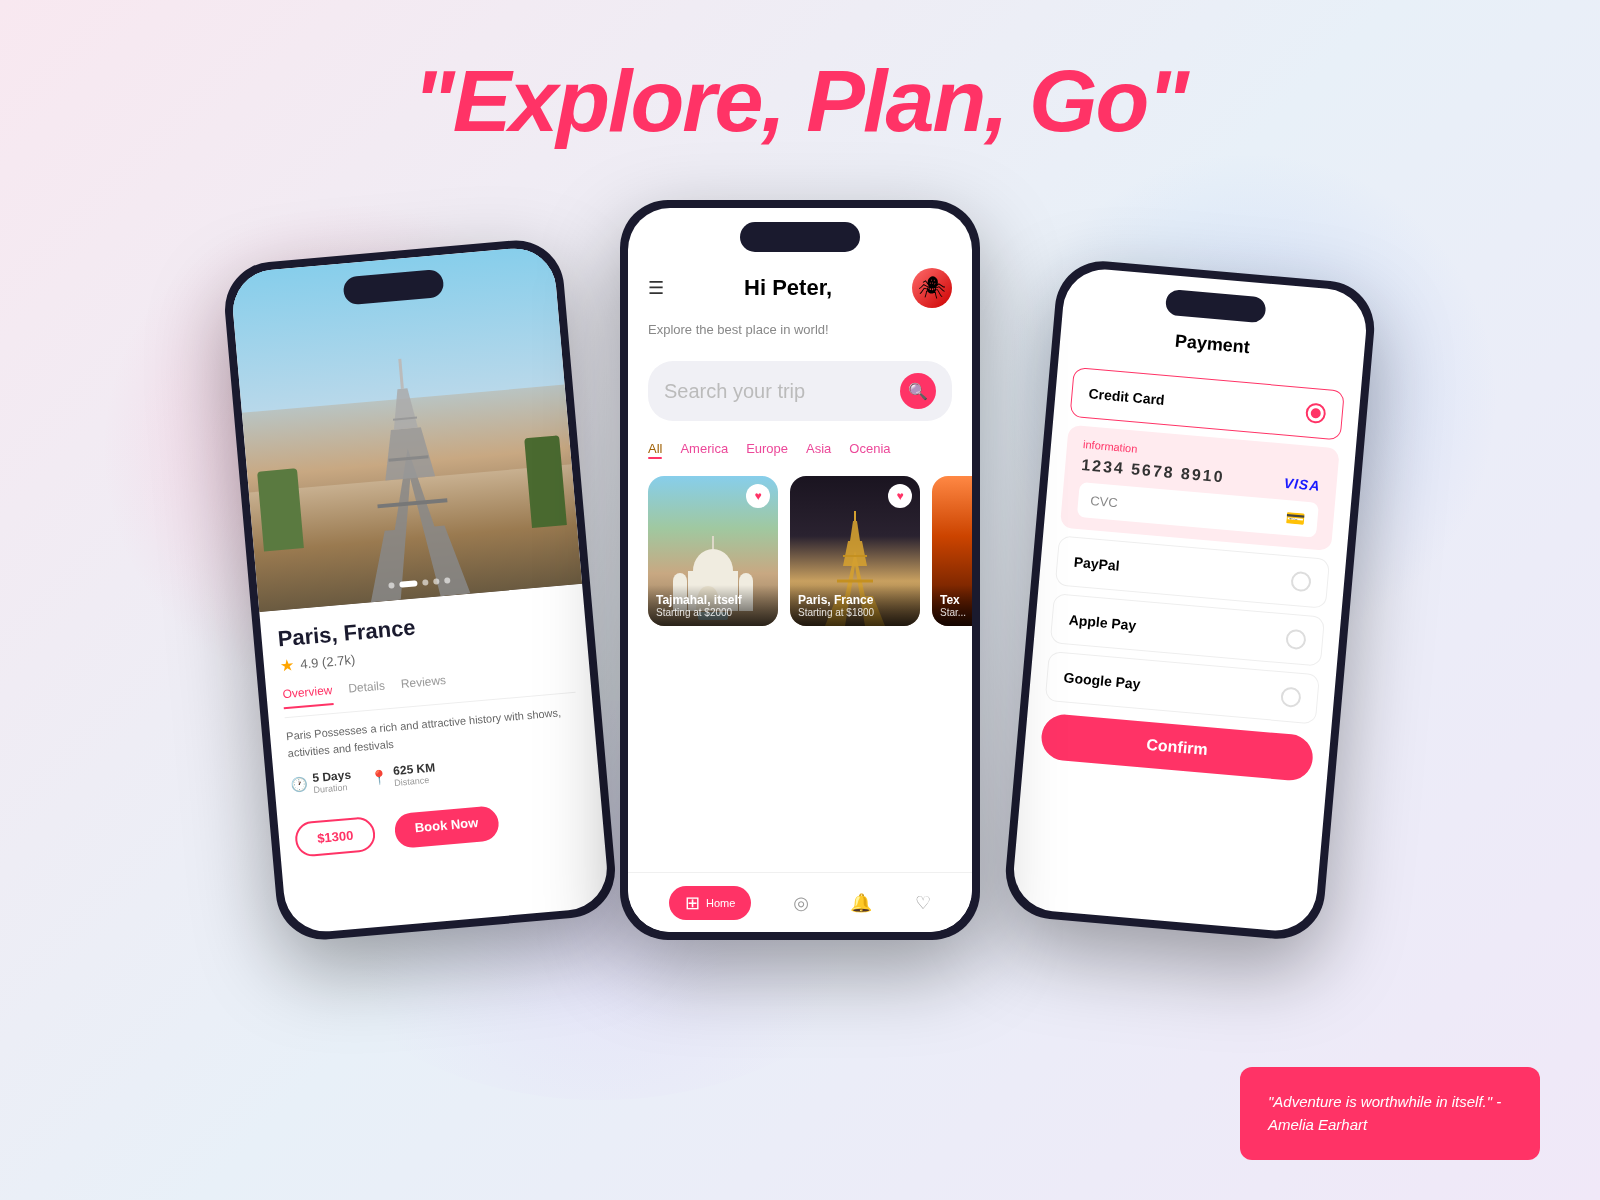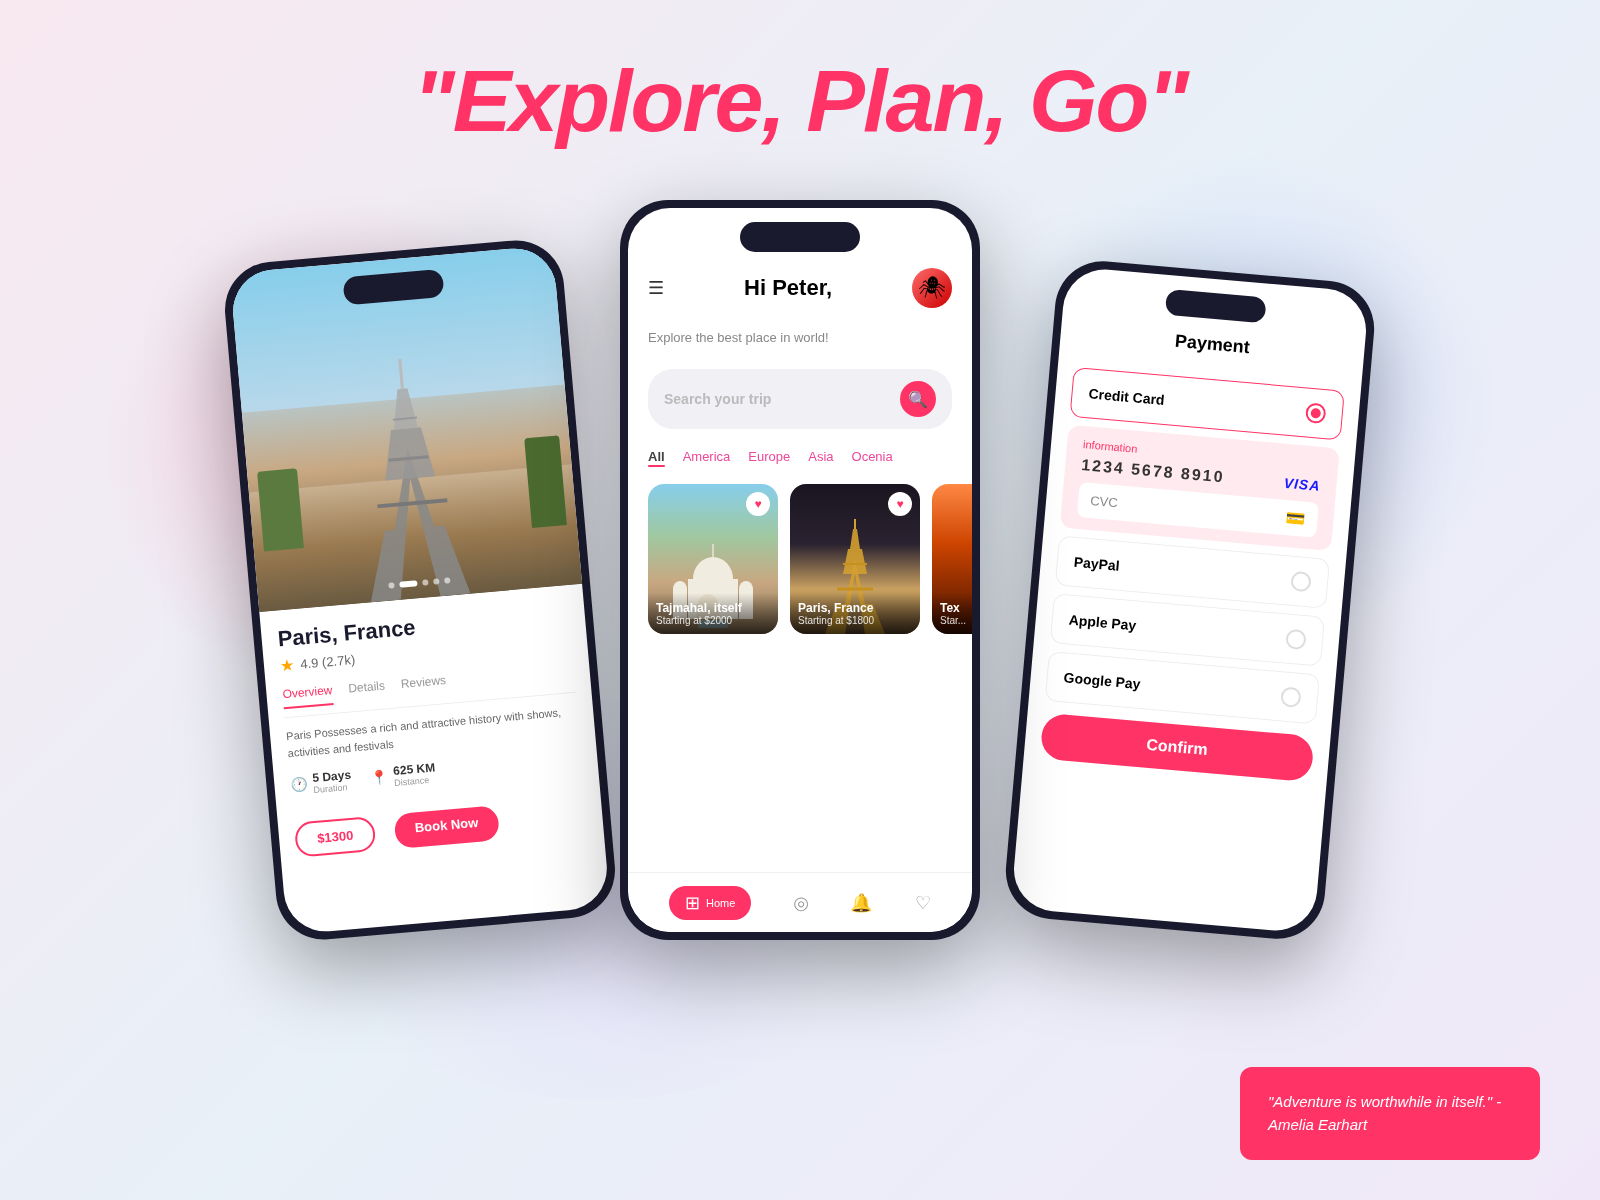--- a/index.html
+++ b/index.html
@@ -239,54 +239,54 @@
     .avatar-circle {
       width: 40px; height: 40px;
       border-radius: 50%;
       background: linear-gradient(135deg, #ff6b6b, #cc0000);
       overflow: hidden;
       display: flex; align-items: center; justify-content: center;
       font-size: 20px;
     }
     .discover-section { padding: 0 20px 12px; }
     .discover-title { font-size: 26px; font-weight: 800; }
-    .discover-sub { font-size: 13px; color: #888; margin-top: 10px; }
+    .discover-sub { font-size: 13px; color: #888; margin-top: 2px; }
 
     .search-bar {
       margin: 12px 20px;
       background: #f0f0f5;
       border-radius: 25px;
       display: flex;
       align-items: center;
       padding: 12px 16px;
       gap: 10px;
     }
-    .search-placeholder { color: #bbb; font-size: 14px; flex: 1; font-weight: bold; }
+    .search-placeholder { color: #bbb; font-size: 20px; flex: 1; }
     .search-btn {
       width: 36px; height: 36px;
       background: #ff3366;
       border-radius: 50%;
       display: flex; align-items: center; justify-content: center;
       color: white; font-size: 16px;
     }
 
     .filter-tabs {
       display: flex;
       gap: 18px;
       padding: 8px 20px;
       align-items: center;
     }
     .filter-tab {
       font-size: 13px;
       color: #ec4899;
       cursor: pointer;
     }
     .filter-tab.active {
-      color: #404040;
-      font-weight: 700;
+      color: #a16207;
+      font-weight: 400;
       position: relative;
     }
     .filter-tab.active::after {
       content: '';
       position: absolute;
       bottom: -3px; left: 0; right: 0;
       height: 2px;
       background: #ff3366;
       border-radius: 1px;
     }

